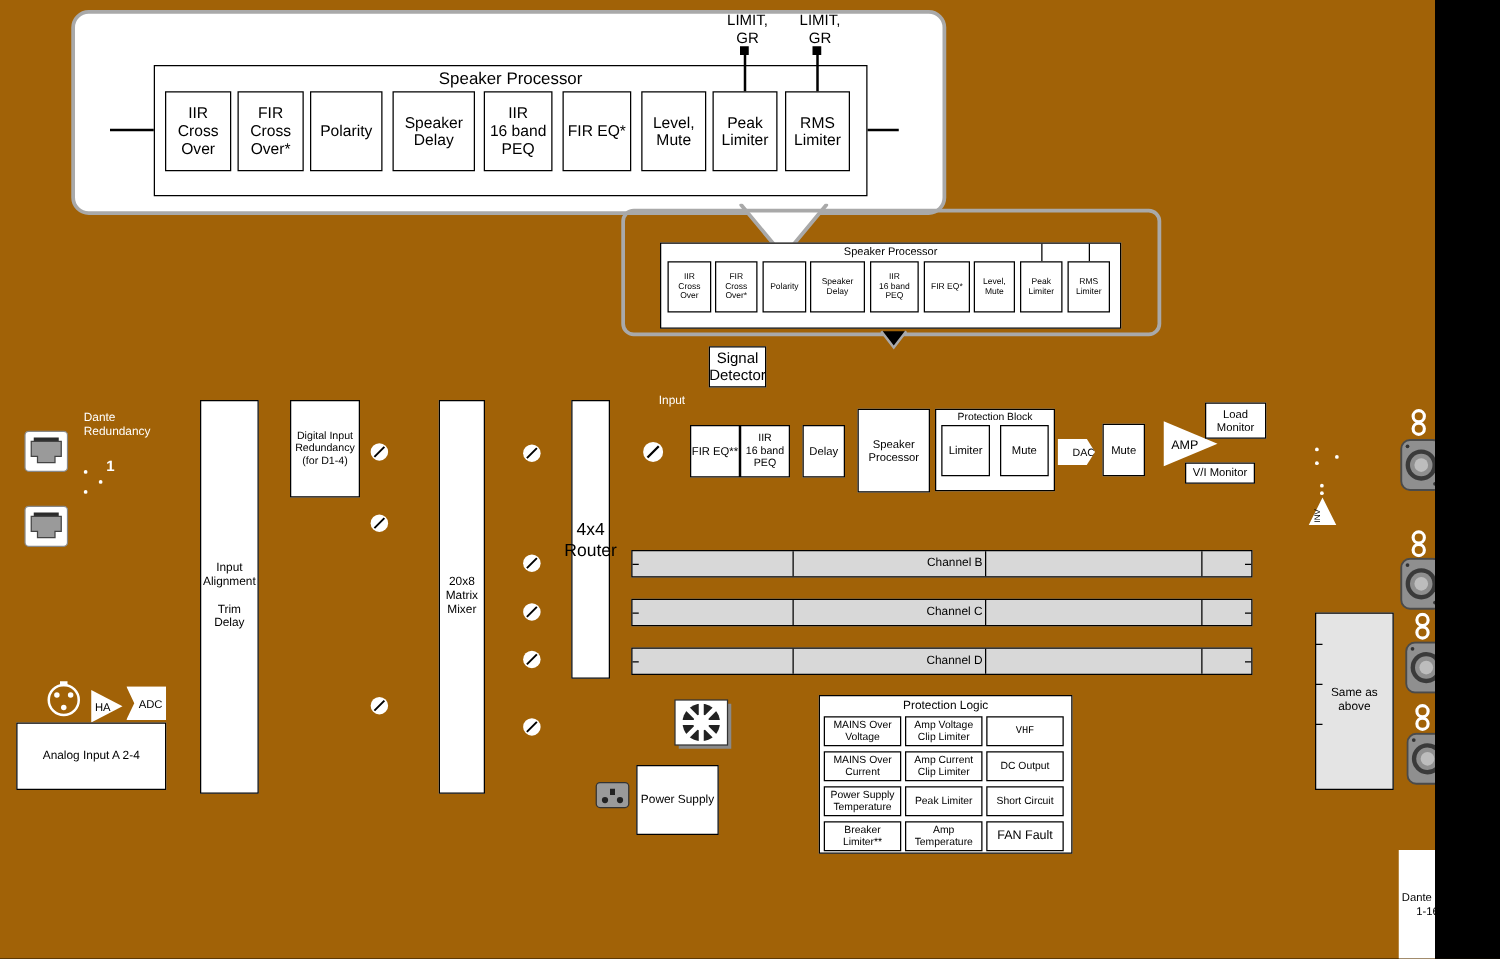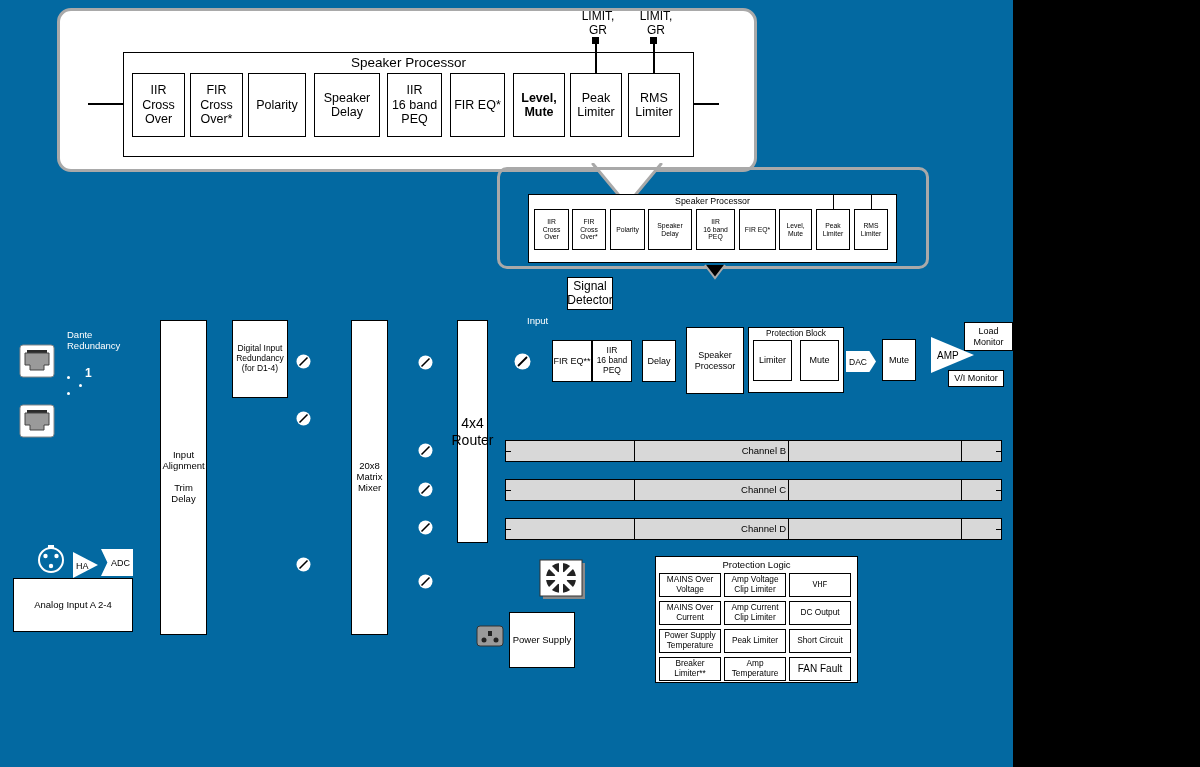--- a/index.html
+++ b/index.html
@@ -1,16 +1,16 @@
 <!DOCTYPE html>
 <html><head>
 <meta charset="utf-8">
 <style>
   html,body{margin:0;padding:0;background:#000;}
-  #stage{position:relative;width:1013px;height:767px;background:#0369a1;overflow:hidden;
+  #stage{position:relative;width:1148px;height:767px;background:#a16207;overflow:hidden;
          font-family:"Liberation Sans",sans-serif;color:#000;}
   .abs{position:absolute;}
   .box{position:absolute;background:#fff;border:1px solid #000;display:flex;align-items:center;
        justify-content:center;text-align:center;white-space:pre-line;line-height:1.15;font-size:9px;box-sizing:border-box;}
   .wlabel{position:absolute;color:#fff;white-space:pre-line;font-size:9.5px;line-height:1.2;}
   .blabel{position:absolute;color:#000;white-space:pre-line;text-align:center;line-height:1.2;}
   .vline{position:absolute;background:#000;width:2px;}
   .hline{position:absolute;background:#000;height:2px;}
   .sq{position:absolute;background:#000;width:7px;height:7px;}
   .dot{position:absolute;width:3px;height:3px;background:#fff;border-radius:50%;}
@@ -58,21 +58,21 @@
   <div class="box" style="left:190px;top:73px;width:53px;height:64px;font-size:12.5px;">FIR
 Cross
 Over*</div>
   <div class="box" style="left:248px;top:73px;width:58px;height:64px;font-size:12.5px;">Polarity</div>
   <div class="box" style="left:314px;top:73px;width:66px;height:64px;font-size:12.5px;">Speaker
 Delay</div>
   <div class="box" style="left:387px;top:73px;width:55px;height:64px;font-size:12.5px;">IIR
 16 band
 PEQ</div>
   <div class="box" style="left:450px;top:73px;width:55px;height:64px;font-size:12.5px;">FIR EQ*</div>
-  <div class="box" style="left:513px;top:73px;width:52px;height:64px;font-size:12.5px;font-weight:bold;">Level,
+  <div class="box" style="left:513px;top:73px;width:52px;height:64px;font-size:12.5px;">Level,
 Mute</div>
   <div class="box" style="left:570px;top:73px;width:52px;height:64px;font-size:12.5px;">Peak
 Limiter</div>
   <div class="box" style="left:628px;top:73px;width:52px;height:64px;font-size:12.5px;">RMS
 Limiter</div>
 
   <div class="abs" style="left:497px;top:167px;width:432px;height:102px;border:3px solid #a9a9a9;border-radius:10px;box-sizing:border-box;"></div>
   <svg class="abs" style="left:702px;top:264px;" width="26" height="18">
     <polygon points="3,1 13,14 23,1" fill="#000000"></polygon>
     <path d="M3 1 L13 14 L23 1" fill="none" stroke="#a9a9a9" stroke-width="2"></path>
@@ -177,21 +177,21 @@
 16 band
 PEQ</div>
   <div class="box" style="left:642px;top:340px;width:34px;height:42px;">Delay</div>
   <div class="box" style="left:686px;top:327px;width:58px;height:67px;">Speaker
 Processor</div>
   <div class="abs" style="left:748px;top:327px;width:96px;height:66px;background:#fff;border:1px solid #000;box-sizing:border-box;"></div>
   <div class="blabel" style="left:748px;top:329px;width:96px;text-align:center;font-size:8.3px;">Protection Block</div>
   <div class="box" style="left:753px;top:340px;width:39px;height:41px;">Limiter</div>
   <div class="box" style="left:800px;top:340px;width:39px;height:41px;">Mute</div>
   <div class="abs" style="left:846px;top:351px;width:30px;height:21px;background:#fff;clip-path:polygon(0 0,78% 0,100% 50%,78% 100%,0 100%);
-              display:flex;align-items:center;justify-content:flex-start;padding-left:3px;font-size:8.5px;box-sizing:border-box;">
+              display:flex;align-items:center;justify-content:flex-end;padding-left:3px;font-size:8.5px;box-sizing:border-box;">
     <span>DAC</span>
   </div>
   <div class="box" style="left:882px;top:339px;width:34px;height:42px;">Mute</div>
   <svg class="abs" style="left:930px;top:336px;" width="46" height="38">
     <polygon points="1,1 1,37 44,19" fill="#fff"></polygon>
     <text x="7" y="23" font-size="10" font-family="Liberation Sans,sans-serif" fill="#000">AMP</text>
   </svg>
   <div class="box" style="left:964px;top:322px;width:49px;height:29px;">Load
 Monitor</div>
   <div class="box" style="left:948px;top:370px;width:56px;height:17px;">V/I Monitor</div>

